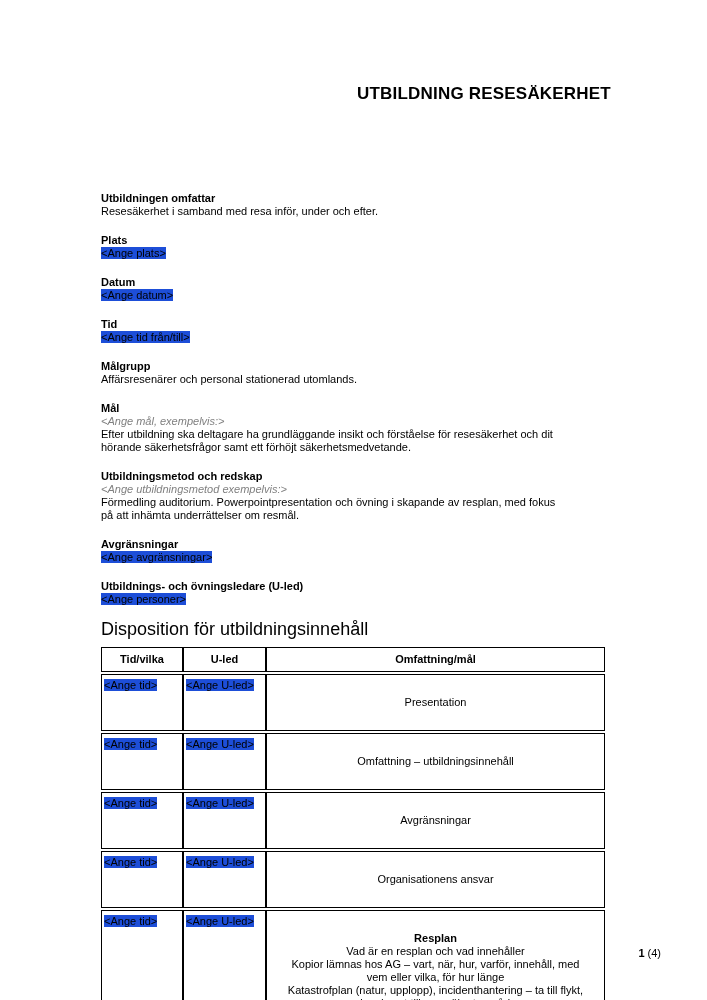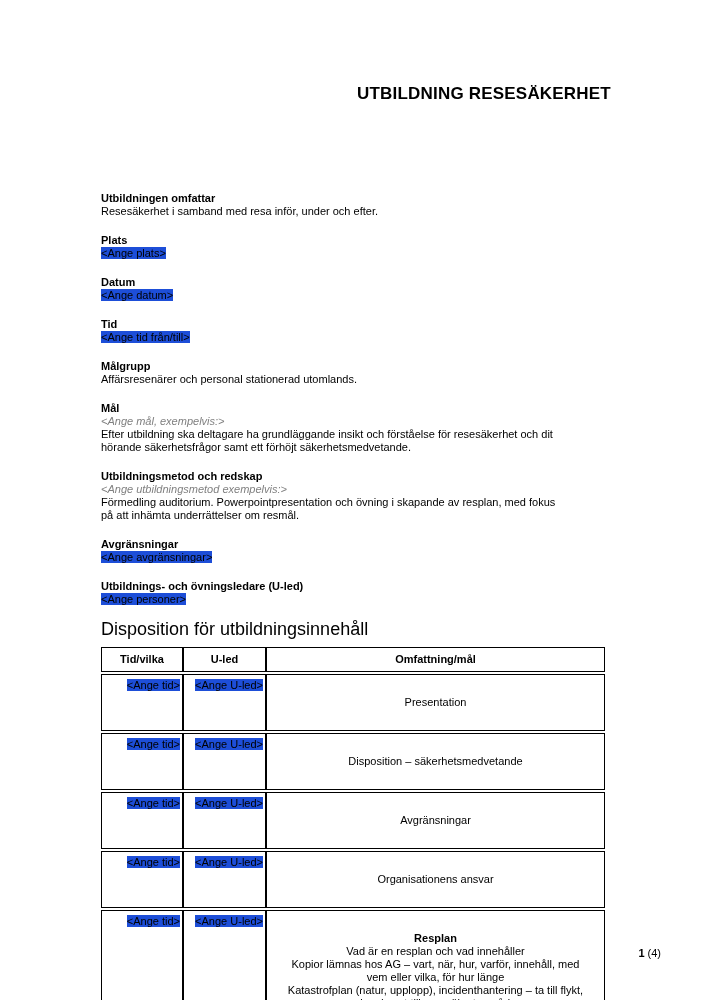--- a/index.html
+++ b/index.html
@@ -47,21 +47,21 @@
     vertical-align: top;
   }
   table.disp th {
     font-weight: bold;
     text-align: center;
     padding: 5px 2px;
   }
   col.c-tid  { width: 82px; }
   col.c-uled { width: 83px; }
   col.c-omf  { width: 339px; }
-  td.cc { text-align: right; padding: 4px 2px; }
+  td.cc { text-align: left; padding: 4px 2px; }
   td.c3 { text-align: center; padding: 21px 5px; }
   .b { font-weight: bold; }
   .footer {
     position: absolute;
     top: 947px; right: 46px;
     font-size: 11px; line-height: 13px;
     white-space: nowrap;
   }
   .footer .total { margin-left: 3px; }
 </style>
@@ -141,21 +141,21 @@
       <td class="c3">
             <div class="b"></div>
             <div class="multiline">Presentation</div>
           </td>
     </tr>
     <tr>
       <td class="cc"><span class="hl">&lt;Ange tid&gt;</span></td>
       <td class="cc"><span class="hl">&lt;Ange U-led&gt;</span></td>
       <td class="c3">
             <div class="b"></div>
-            <div class="multiline">Disposition – säkerhetsmedvetande</div>
+            <div class="multiline">Omfattning – utbildningsinnehåll</div>
           </td>
     </tr>
     <tr>
       <td class="cc"><span class="hl">&lt;Ange tid&gt;</span></td>
       <td class="cc"><span class="hl">&lt;Ange U-led&gt;</span></td>
       <td class="c3">
             <div class="b"></div>
             <div class="multiline">Avgränsningar</div>
           </td>
     </tr>

